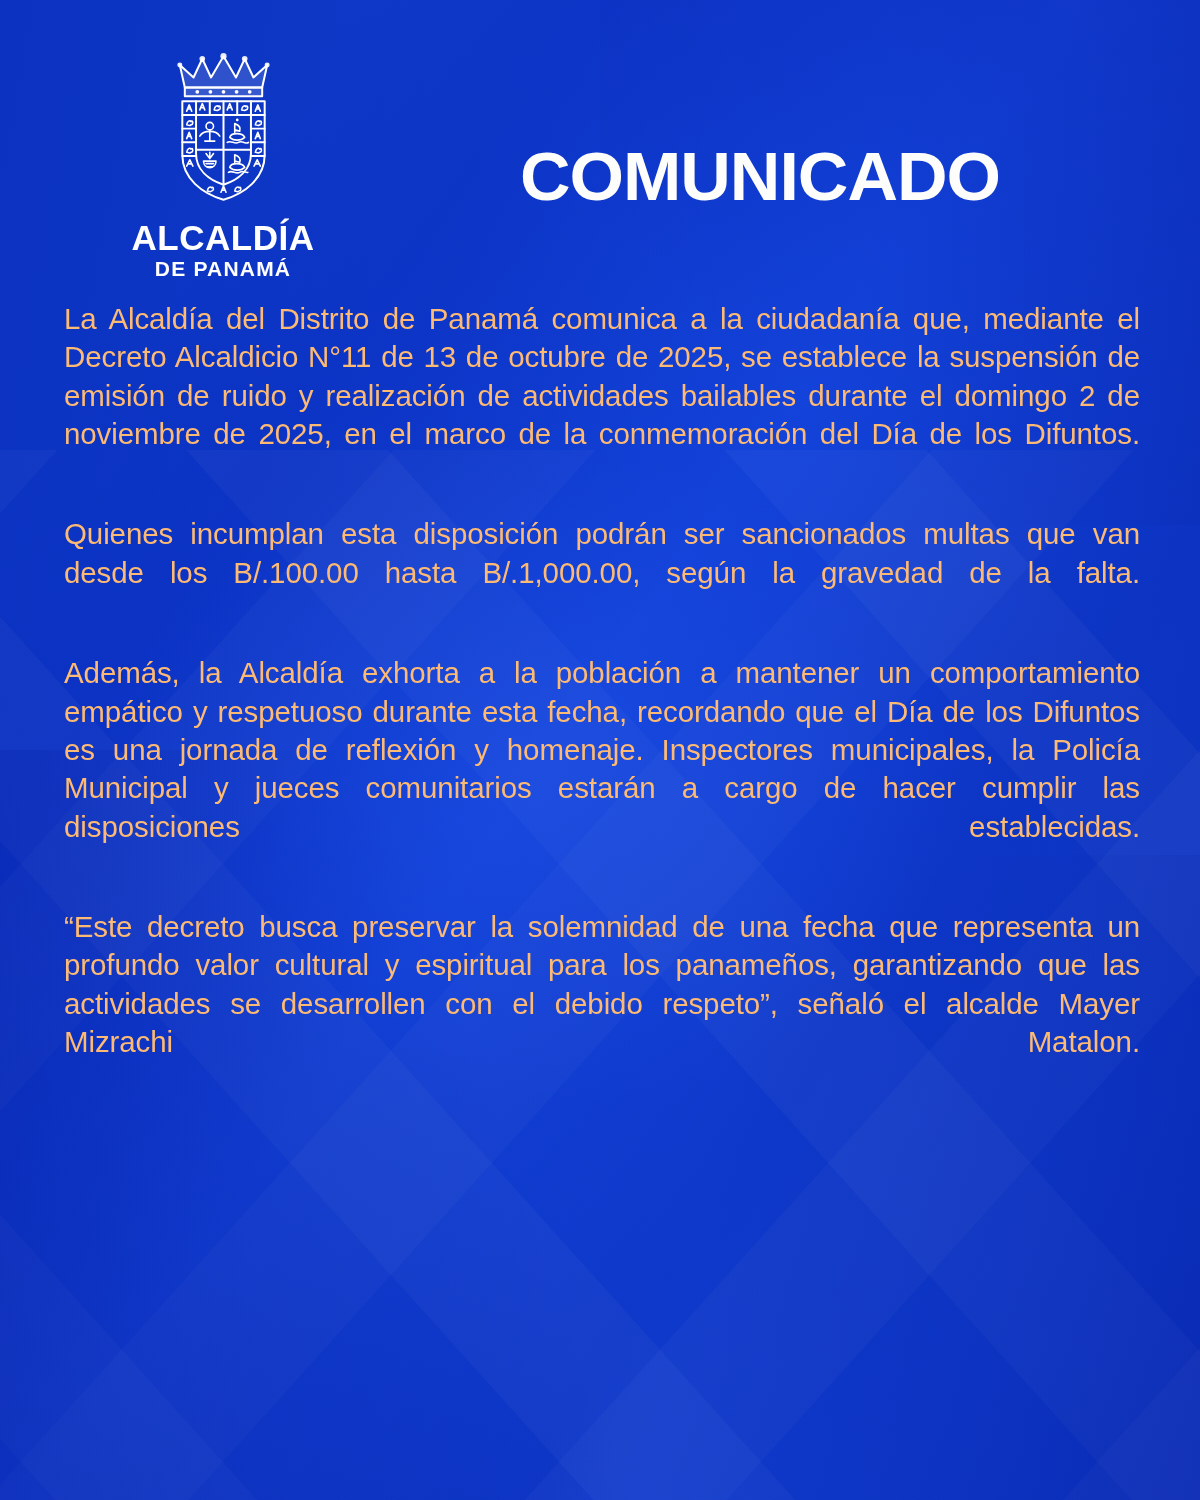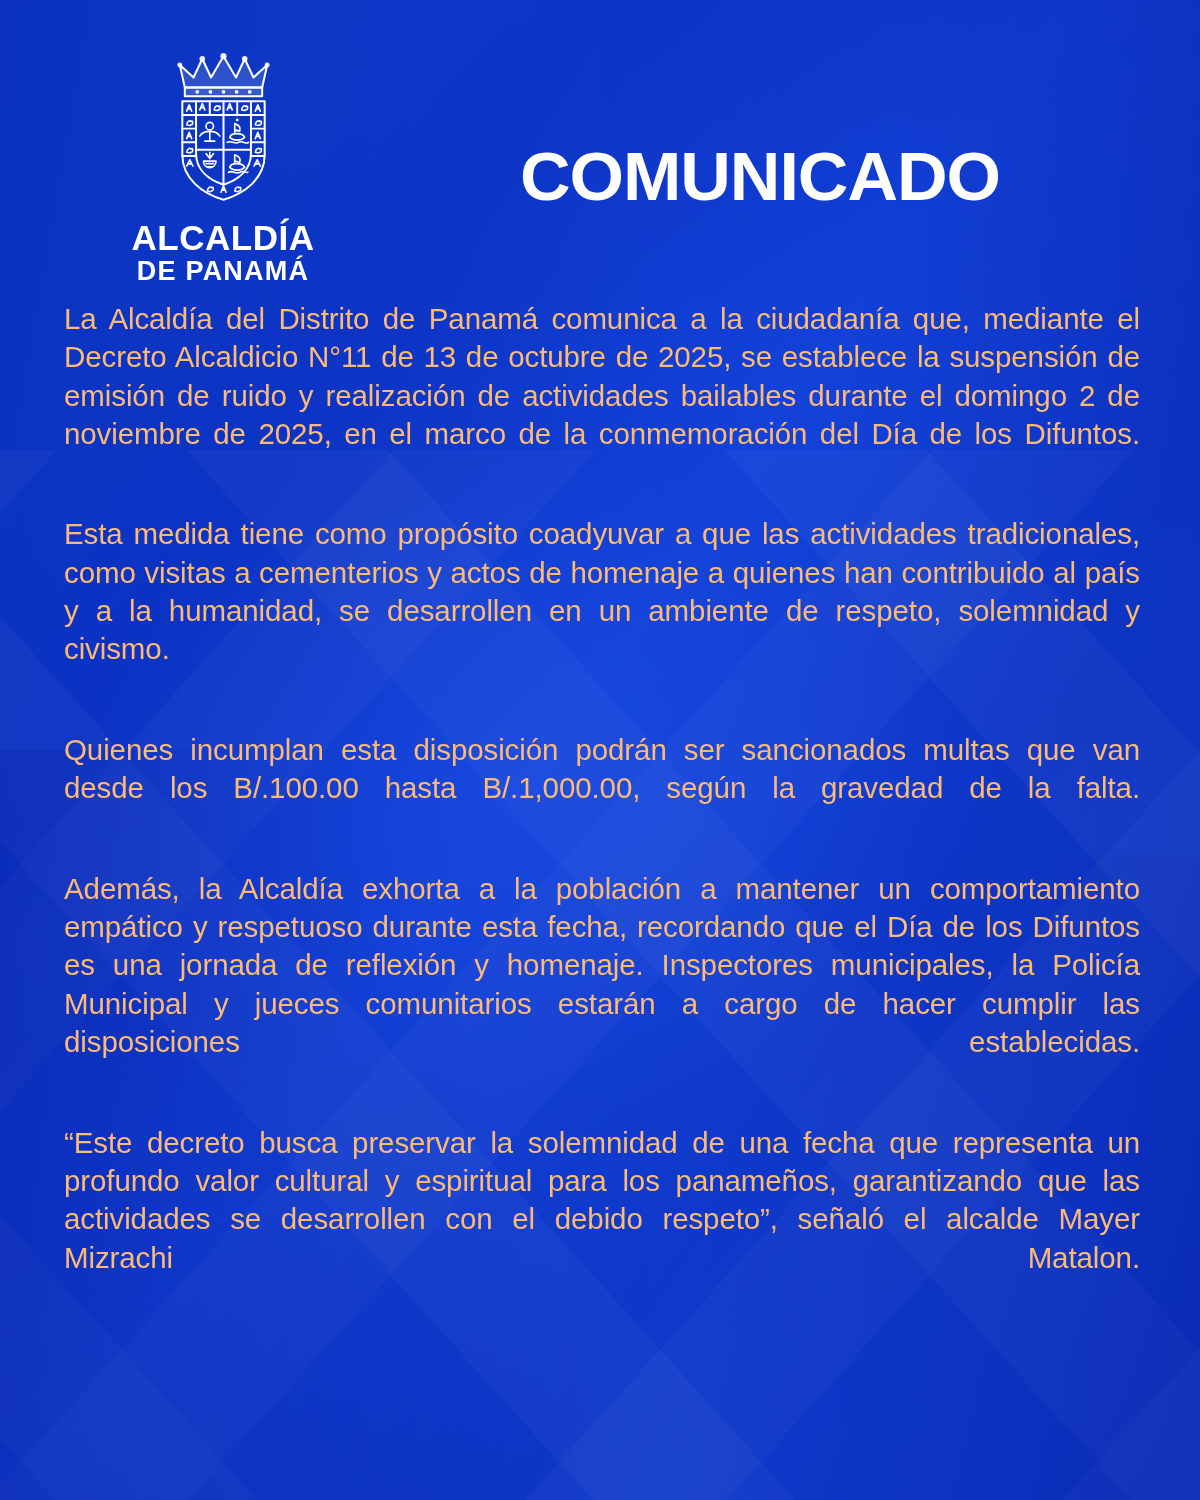--- a/index.html
+++ b/index.html
@@ -144,21 +144,21 @@
     color: #ffffff;
     font-size: 35px;
     letter-spacing: 0.5px;
     line-height: 1;
     white-space: nowrap;
   }
   .brand-sub {
     font-family: "Liberation Sans", sans-serif;
     font-weight: bold;
     color: #ffffff;
-    font-size: 27px;
+    font-size: 21px;
     letter-spacing: 1.2px;
     line-height: 1;
     margin-top: 3px;
     white-space: nowrap;
   }
 
   .title {
     position: absolute;
     left: 520px;
     top: 142px;
@@ -307,20 +307,19 @@
 
       <div class="brand-name">ALCALDÍA</div>
       <div class="brand-sub">DE PANAMÁ</div>
     </div>
 
     <div class="title">COMUNICADO</div>
   </div>
 
   <div class="body-copy">
     <p class="para">La Alcaldía del Distrito de Panamá comunica a la ciudadanía que, mediante el Decreto Alcaldicio N°11 de 13 de octubre de 2025, se establece la suspensión de emisión de ruido y realización de actividades bailables durante el domingo 2 de noviembre de 2025, en el marco de la conmemoración del Día de los Difuntos.</p>
-    <p class="para">Esta medida tiene como propósito coadyuvar a que las actividades tradicionales, como visitas a cementerios y actos de homenaje a quienes han contribuido al país y a la humanidad, se desarrollen en un ambiente de respeto, solemnidad y civismo.</p>
     <p class="para">Quienes incumplan esta disposición podrán ser sancionados multas que van desde los B/.100.00 hasta B/.1,000.00, según la gravedad de la falta.</p>
     <p class="para">Además, la Alcaldía exhorta a la población a mantener un comportamiento empático y respetuoso durante esta fecha, recordando que el Día de los Difuntos es una jornada de reflexión y homenaje. Inspectores municipales, la Policía Municipal y jueces comunitarios estarán a cargo de hacer cumplir las disposiciones establecidas.</p>
     <p class="para">“Este decreto busca preservar la solemnidad de una fecha que representa un profundo valor cultural y espiritual para los panameños, garantizando que las actividades se desarrollen con el debido respeto”, señaló el alcalde Mayer Mizrachi Matalon.</p>
 
   </div>
 
 </div>
 
 </body></html>

